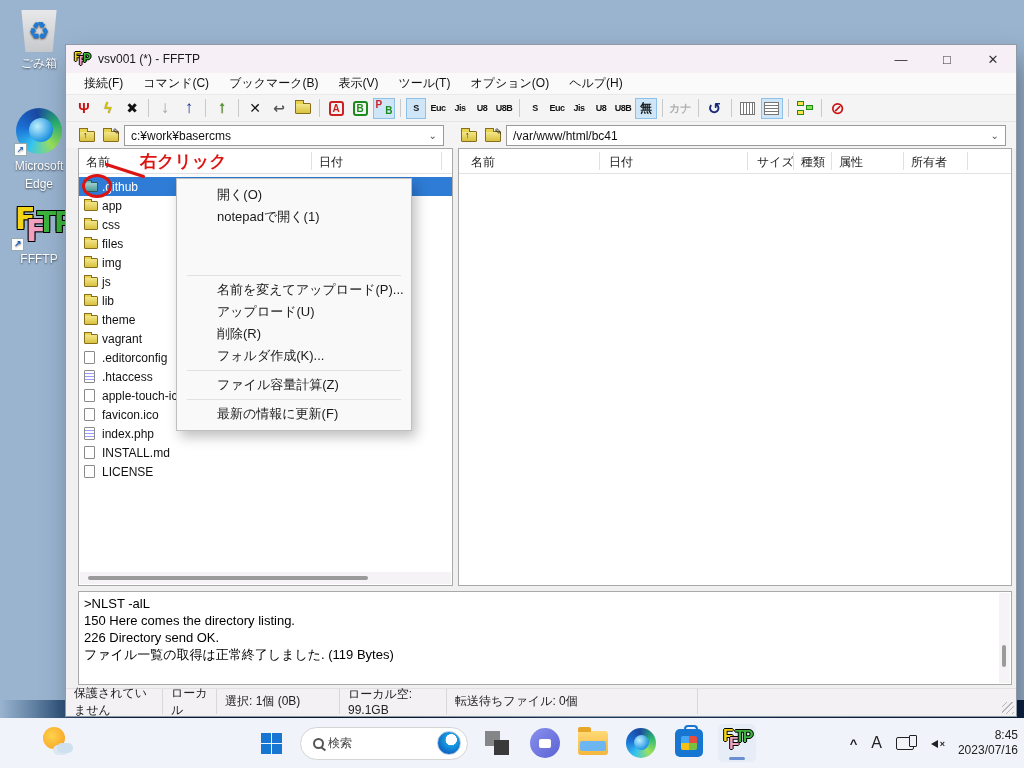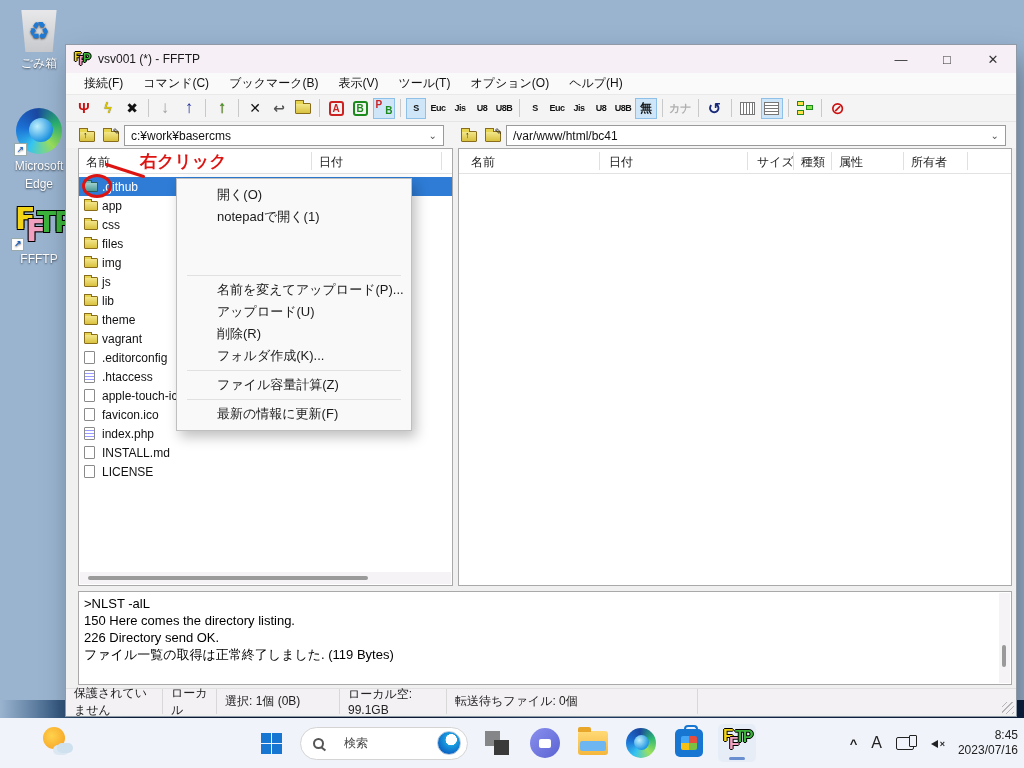--- a/index.html
+++ b/index.html
@@ -145,21 +145,21 @@
     background:radial-gradient(circle at 40% 40%,#ffd34d,#f59a1d); }
   .sunc::after { content:""; position:absolute; right:-1px; bottom:2px; width:16px; height:10px; border-radius:8px;
     background:#cfe0ee; box-shadow:-4px 2px 0 0 #dbe8f2; }
   .wtxt { font-size:12px; line-height:15px; }
 
   .tb-center { position:absolute; left:252px; top:0; height:50px; display:flex; align-items:center; gap:10px; }
   .tb-ico { width:38px; height:38px; border-radius:5px; display:flex; align-items:center; justify-content:center; position:relative; }
   .winlogo { width:21px; height:21px; display:grid; grid-template-columns:10px 10px; grid-template-rows:10px 10px; gap:1px; }
   .winlogo i { background:#1676d2; }
   .searchpill { width:168px; height:33px; background:#fff; border:1px solid #d4d4d4; border-radius:17px;
-    display:flex; align-items:center; padding:0 6px 0 12px; gap:20px; color:#444; }
+    display:flex; align-items:center; padding:0 6px 0 12px; gap:4px; color:#444; }
   .mag { width:11px; height:11px; border:2px solid #555; border-radius:50%; position:relative; }
   .mag::after { content:""; position:absolute; right:-4px; bottom:-3px; width:5px; height:2px; background:#555; transform:rotate(40deg); }
   .bing { margin-left:auto; width:24px; height:24px; border-radius:50%;
     background:radial-gradient(circle at 60% 35%,#fff 28%,#1a9de0 30%,#0b62c4 75%); border:1px solid #bcd; }
   .taskview { width:24px; height:24px; position:relative; }
   .taskview i { position:absolute; width:15px; height:15px; background:#2b2b2b; }
   .taskview .f { left:0; top:0; opacity:.55; } .taskview .g { right:0; bottom:0; background:#3a3a3a; }
   .chat { width:30px; height:30px; border-radius:50%; background:linear-gradient(135deg,#8a90ee,#5b63d3);
     display:flex; align-items:center; justify-content:center; }
   .chat::after { content:""; width:12px; height:9px; background:#fff; border-radius:2px; }

